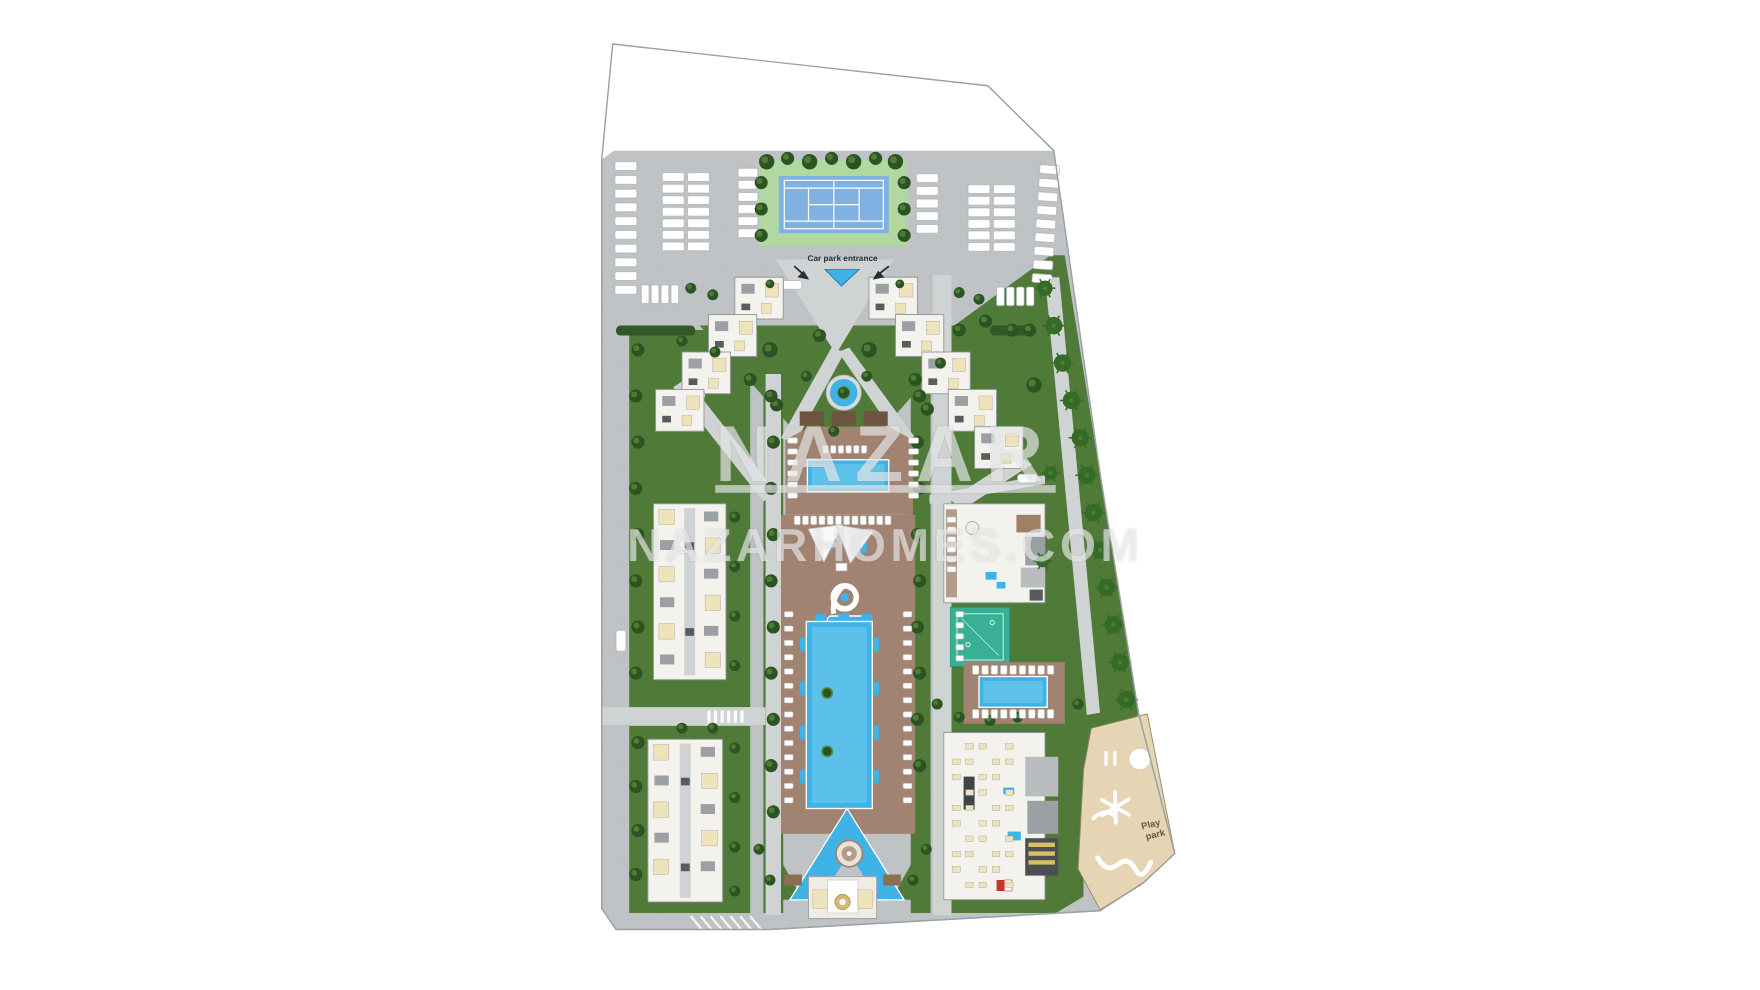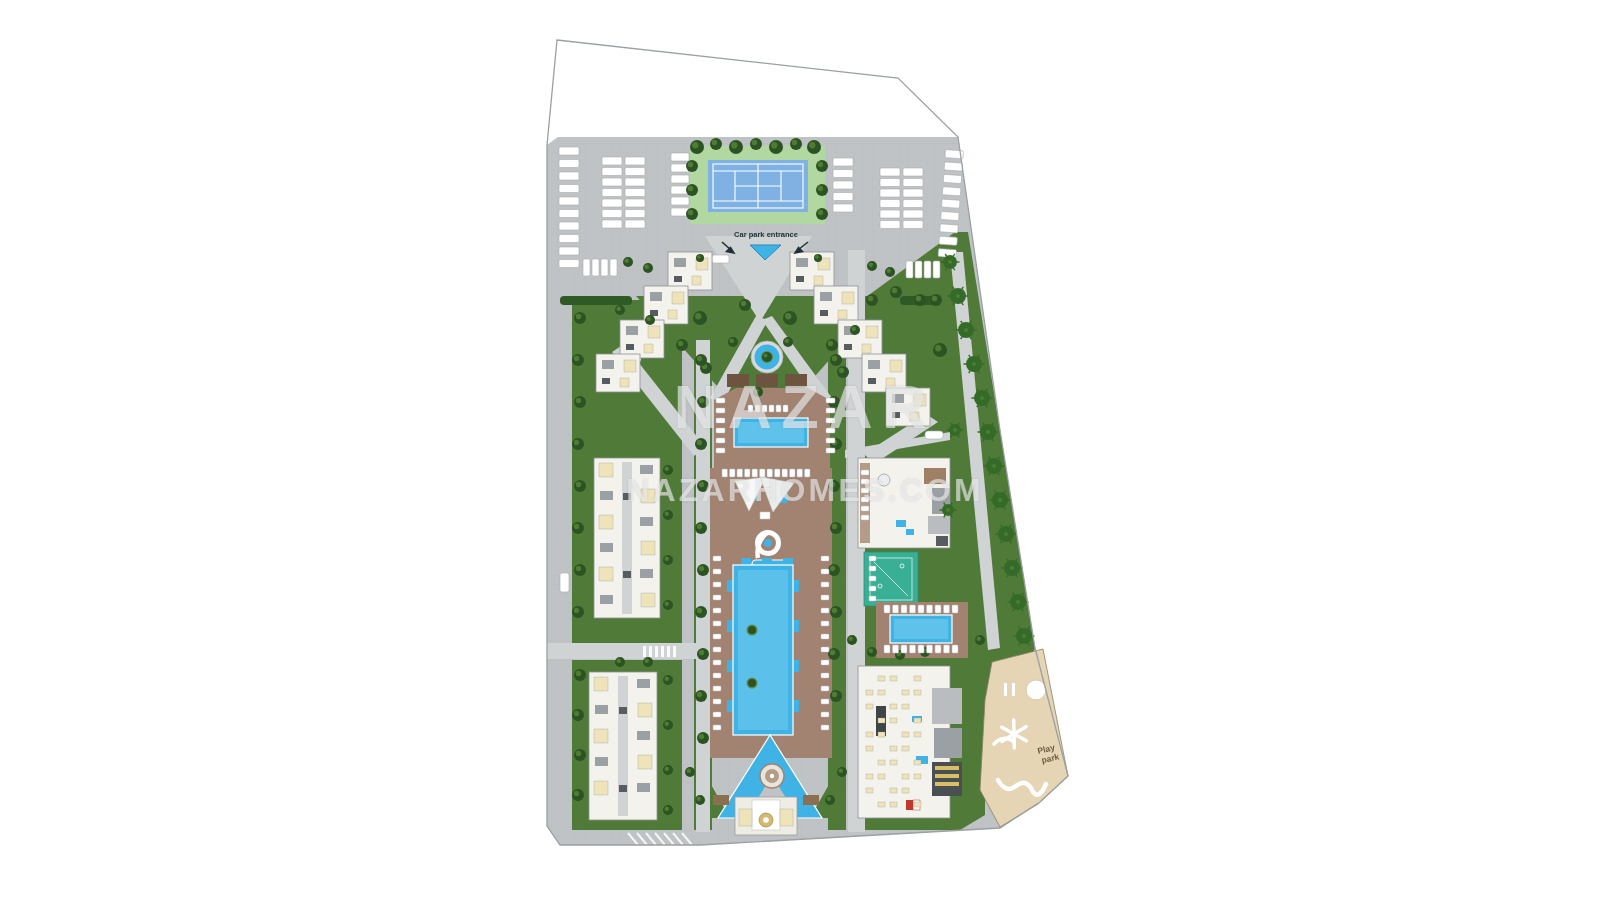--- a/index.html
+++ b/index.html
@@ -35,22 +35,22 @@
   .play{fill:var(--play_park);stroke:var(--play_stroke);stroke-width:0.8;}
   .pweq{stroke:var(--play_equipment);fill:none;stroke-linecap:round;}
   .goldF{fill:var(--gold);stroke:var(--gold_dark);stroke-width:0.7;}
   .lbl{fill:var(--label);font-weight:bold;}
   .plbl{fill:var(--play_label);font-weight:bold;}
   .arrow{stroke:var(--label);stroke-width:1.6;fill:var(--label);}
   
   .wm{position:absolute;left:540px;width:530px;text-align:center;pointer-events:none;
       color:var(--watermark);text-shadow:0 0 2px rgba(125,130,133,0.35);font-weight:800;
       white-space:nowrap;z-index:5;}
-  .wm1{top:372px;font-size:61px;letter-spacing:0.16em;}
-  .wm2{top:472px;font-size:32px;letter-spacing:0.10em;}
+  .wm1{top:372px;font-size:72px;letter-spacing:0.16em;text-decoration:underline;}
+  .wm2{top:472px;font-size:42px;letter-spacing:0.10em;}
 </style>
 </head>
 <body>
 
 <div class="stage">
 
   <svg class="plan-svg" viewBox="540 25 530 850" xmlns="http://www.w3.org/2000/svg">
     <defs>
       <pattern id="pv" width="9" height="9" patternUnits="userSpaceOnUse">
         <path d="M0 9H9M9 0V9" stroke="#aeb2b4" stroke-width="0.5" opacity="0.45" fill="none"></path>

